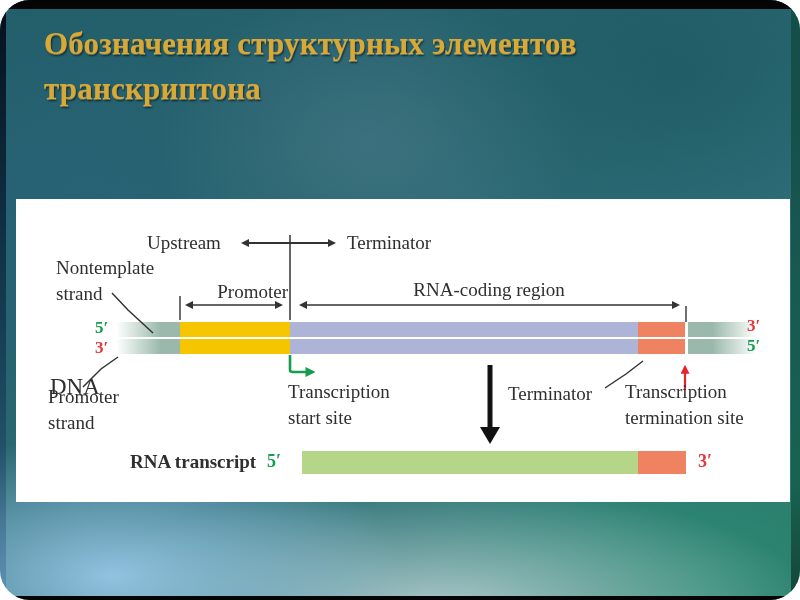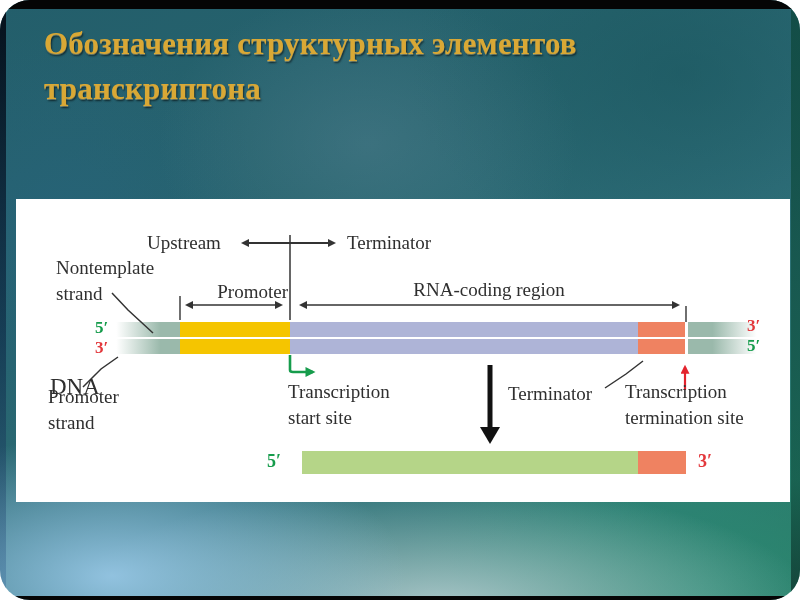--- a/index.html
+++ b/index.html
@@ -157,20 +157,21 @@
     <div class="prime green p-dna-r-bot">5′</div>
 
     <div class="lbl template">Promoter
 strand</div>
     <div class="lbl startsite">Transcription
 start site</div>
     <div class="lbl terminator">Terminator</div>
     <div class="lbl termsite">Transcription
 termination site</div>
 
+    <div class="lbl rnatranscript">RNA transcript</div>
     <div class="prime green p-rna-l">5′</div>
     <div class="prime red   p-rna-r">3′</div>
 
   </div>
 
   <div class="edge-top"></div>
   <div class="edge-bottom"></div>
   <div class="edge-left"></div>
   <div class="edge-right"></div>
 </div>

